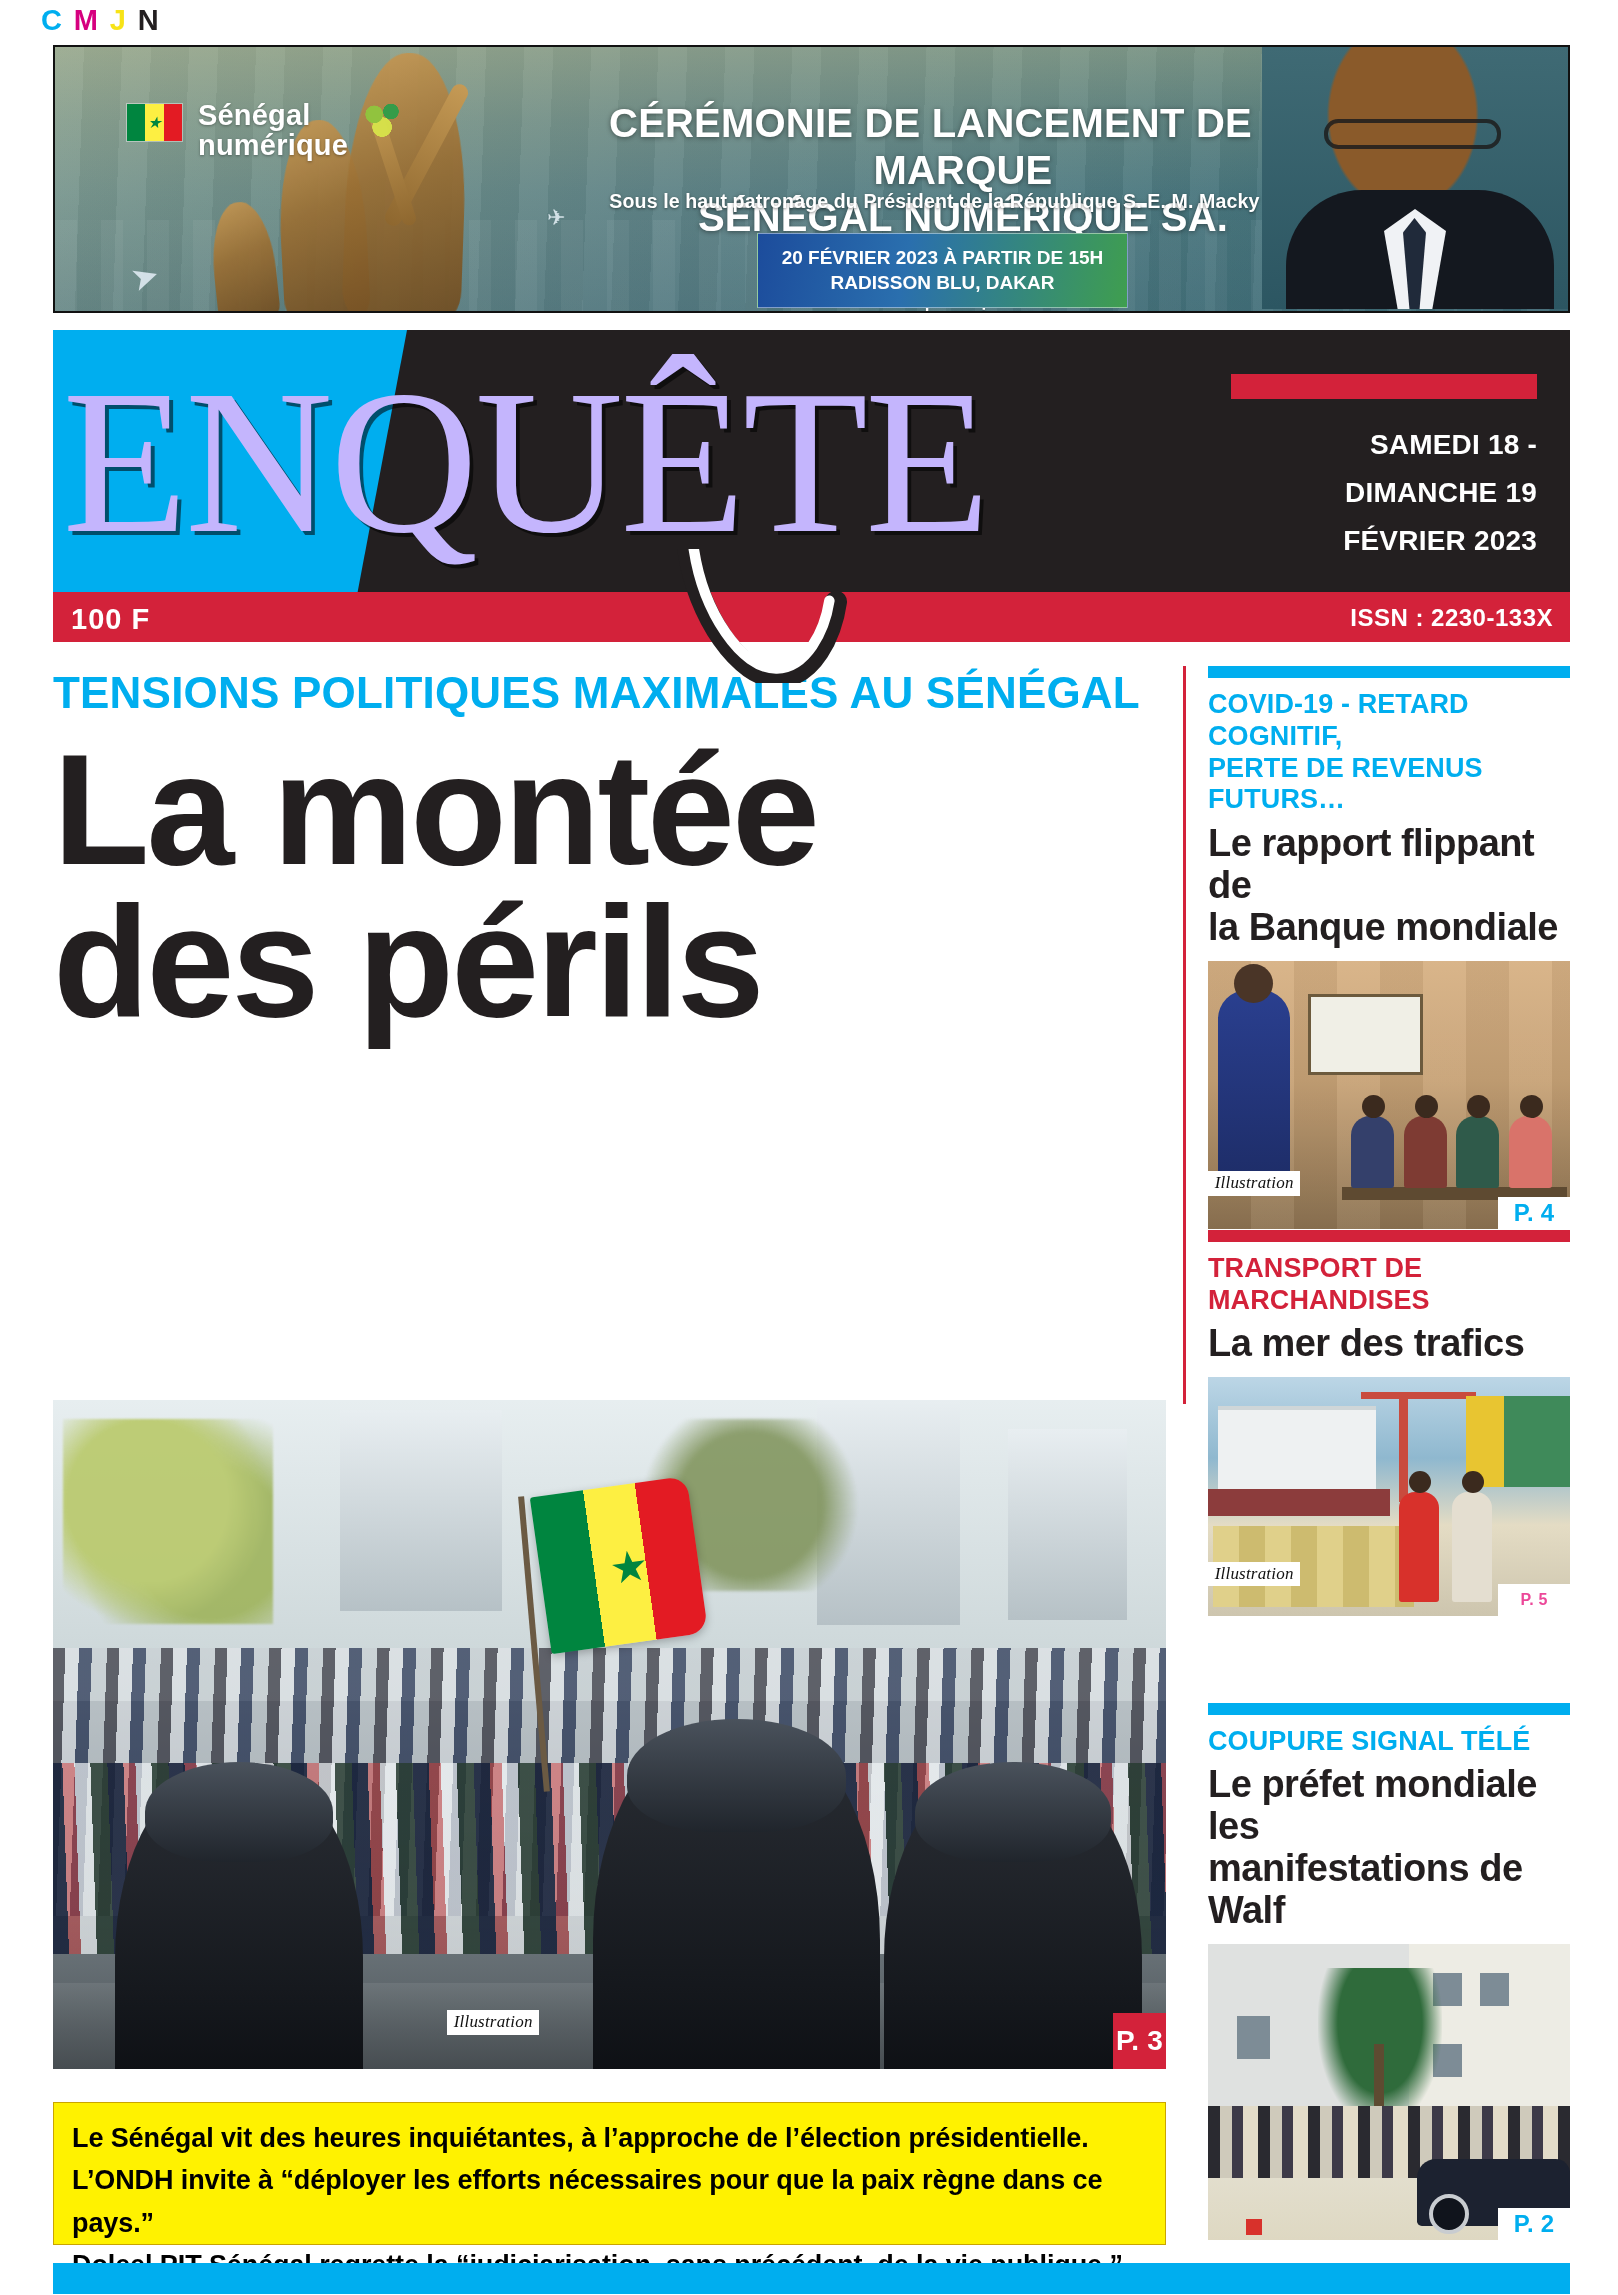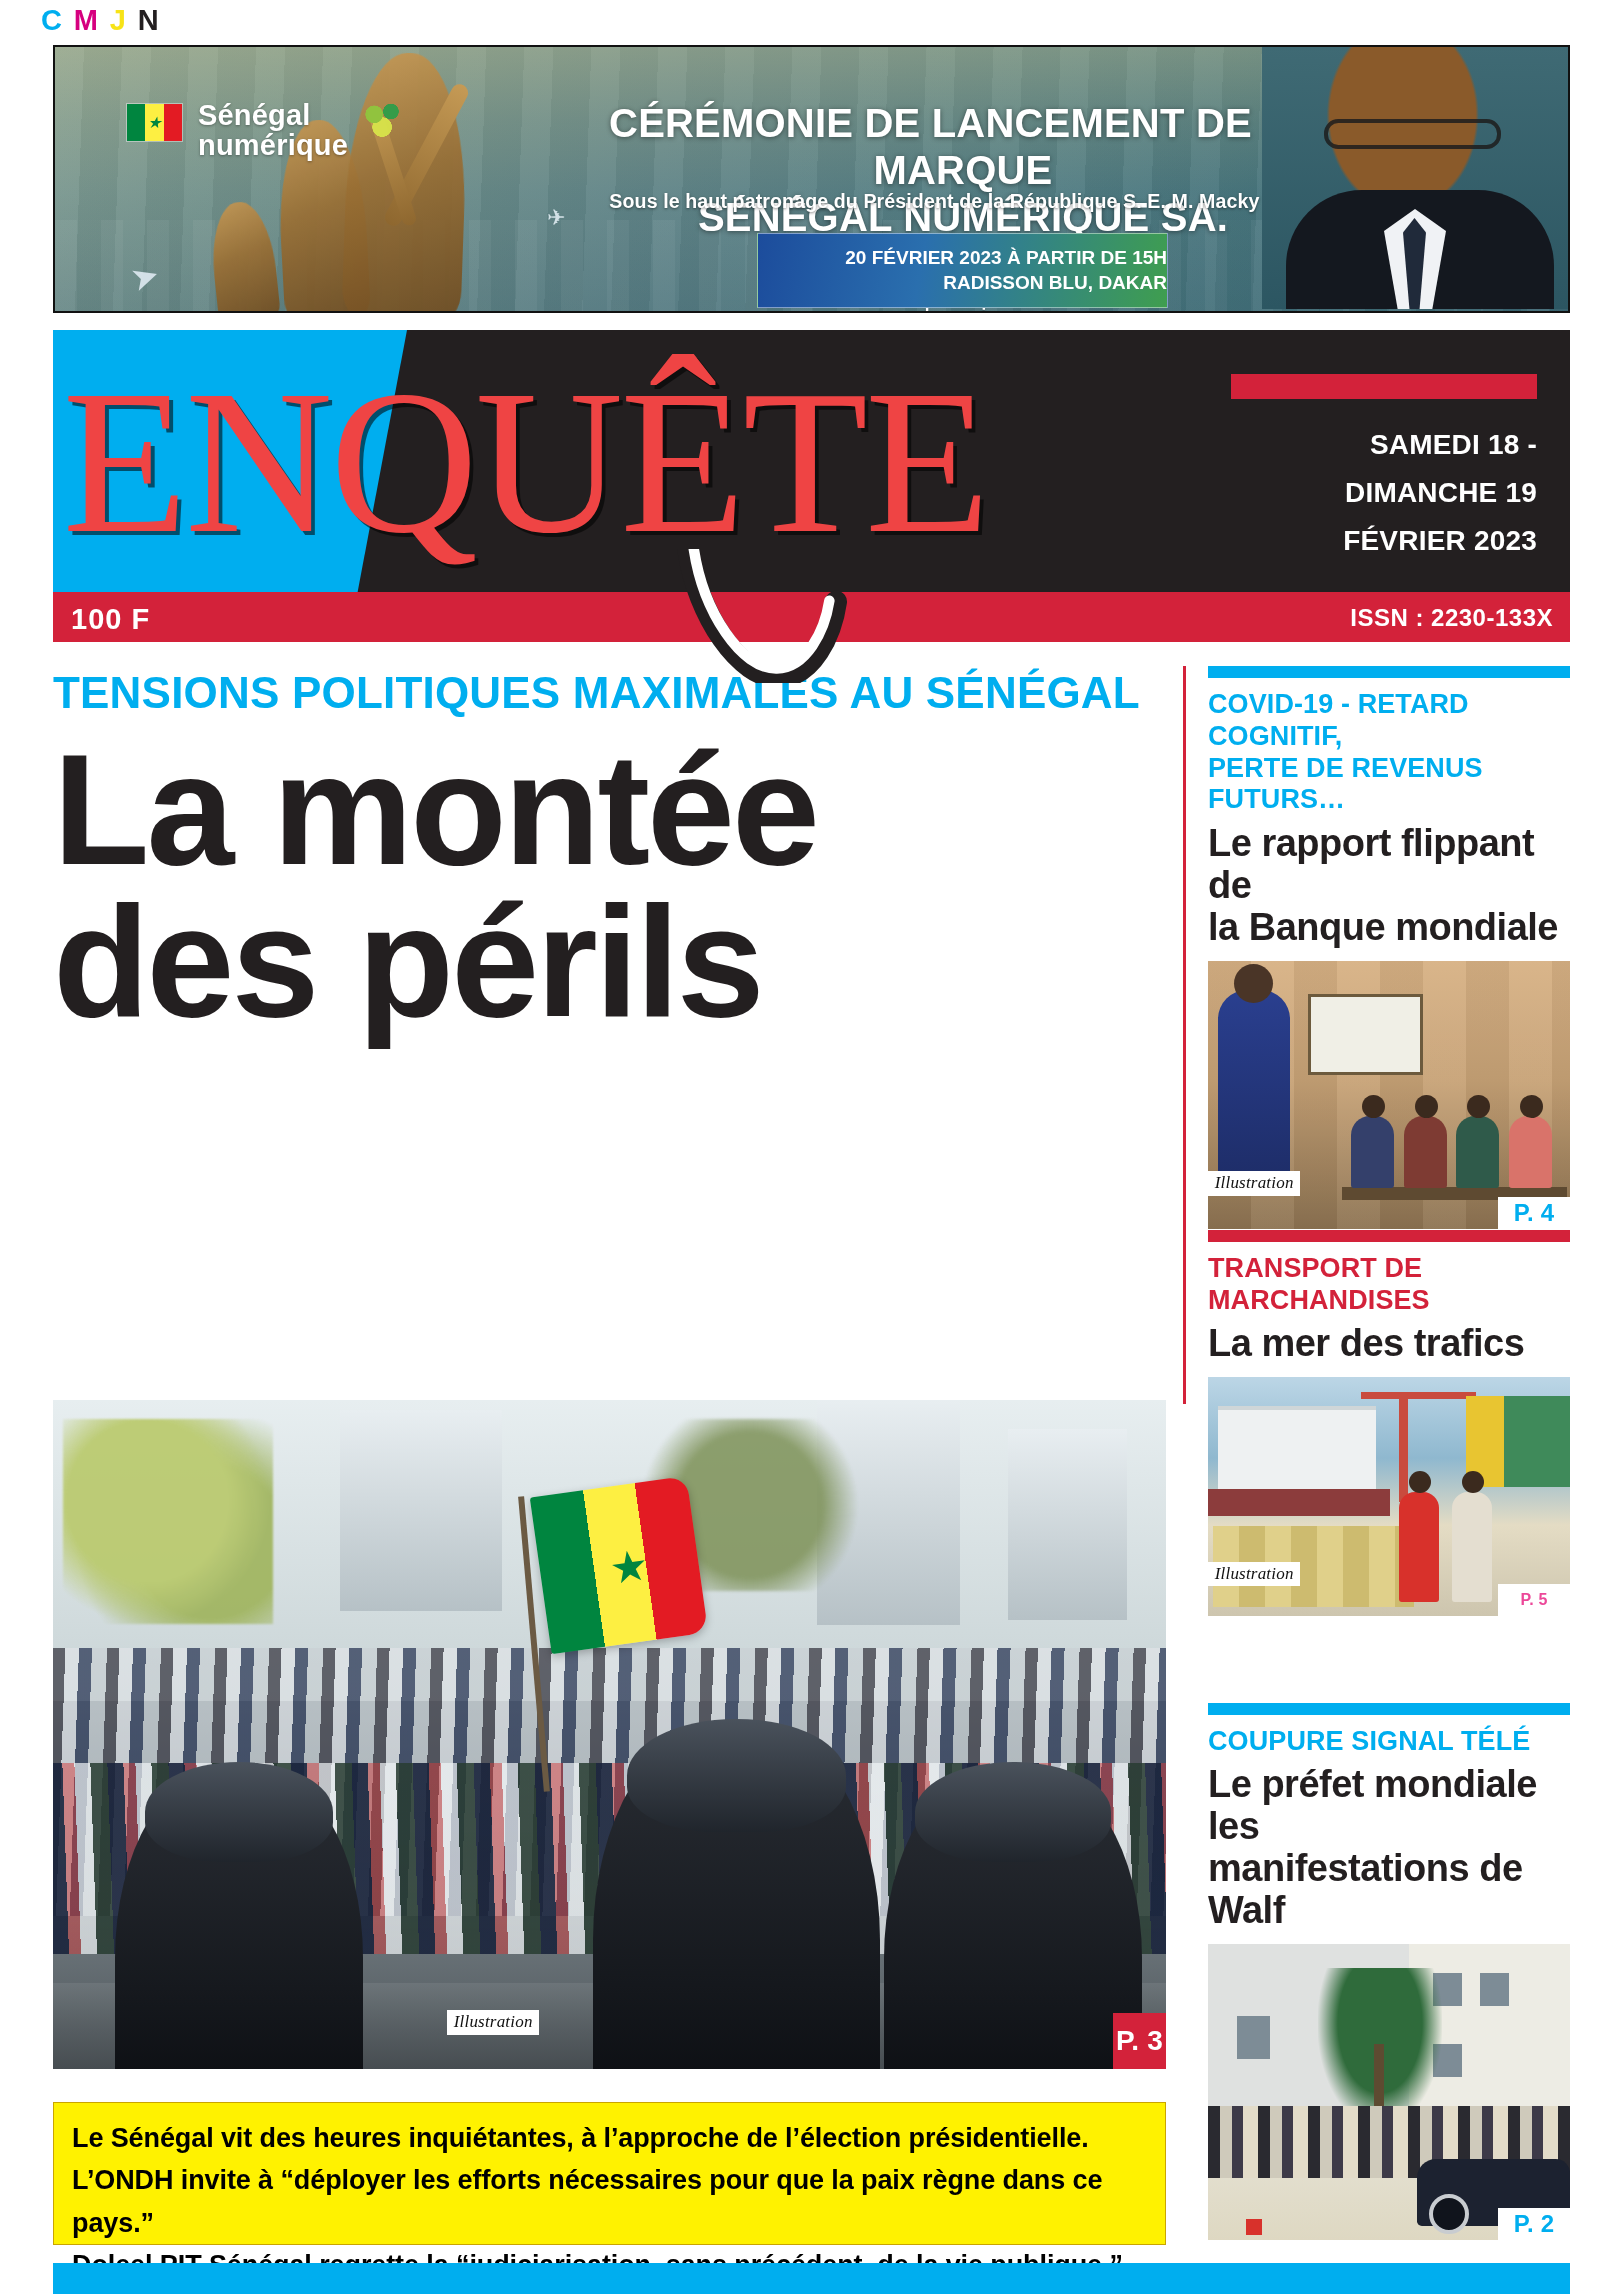--- a/index.html
+++ b/index.html
@@ -62,22 +62,22 @@
       radial-gradient(circle at 30% 35%, #8fc63d 0 8.6px, transparent 9px),
       radial-gradient(circle at 68% 28%, #2e9e4a 0 7.6px, transparent 8px),
       radial-gradient(circle at 48% 66%, #d8e44a 0 9.6px, transparent 10px);
     opacity:.95; }
 
   .ad-title{ position:absolute; left:502px; top:53px; width:812px; text-align:center; color:#fff;
      font-weight:800; font-size:40px; line-height:1.18; letter-spacing:0.2px;
      text-shadow:0 1.4px 4.8px rgba(0,0,0,.45); }
   .ad-sub{ position:absolute; left:502px; top:143px; width:812px; text-align:center; color:#fff;
      font-size:19.6px; font-weight:600; letter-spacing:0.1px; text-shadow:0 1px 2.9px rgba(0,0,0,.5); }
-  .ad-datebox{ position:absolute; left:702px; top:186px; width:411px; padding:10.5px 0 11.5px;
-     text-align:right; color:#fff; font-weight:700; font-size:19px; line-height:1.35;
+  .ad-datebox{ position:absolute; left:702px; top:186px; width:371px; padding:10.5px 0 11.5px;
+     text-align:center; color:#fff; font-weight:700; font-size:19px; line-height:1.35;
      background:linear-gradient(100deg,#1c4c9c 0%,#2a6fae 40%,#3f9e4f 100%);
      border:1.4px solid rgba(255,255,255,.45); }
   .ad-url{ position:absolute; left:502px; top:258px; width:812px; text-align:center; color:#fff; font-size:17px; font-weight:600;
      text-shadow:0 1px 2.4px rgba(0,0,0,.5); }
   .ad-drone{ position:absolute; left:1311px; top:55px; width:57px; height:57px; color:#eaf5fb; font-size:44px; line-height:1; opacity:.9;}
   .ad-drone2{ position:absolute; left:492px; top:158px; width:29px; height:29px; color:#e7f2f8; font-size:22px; opacity:.85;}
   .ad-plane{ position:absolute; left:76px; top:210px; color:#dfeaf2; font-size:33px; transform:rotate(-18deg); opacity:.9;}
   .ad-person{ position:absolute; right:0; top:0; width:306px; height:262px;
     background:
       radial-gradient(ellipse 76px 96px at 46% 26%, #8a5a2a 0 96%, transparent 100%),
@@ -88,21 +88,21 @@
   .ad-person .tie{ position:absolute; left:141px; bottom:0; width:23px; height:91px; background:#202a3a; clip-path:polygon(50% 0,100% 16%,72% 100%,28% 100%,0 16%); }
   .ad-person .glasses{ position:absolute; left:62px; top:72px; width:177px; height:30px; border:4.3px solid #1d1d1d; border-radius:14.3px; opacity:.85; }
 
   
   .masthead{ position:absolute; left:53px; top:330px; width:1517px; height:263px; background:#231F20; }
   .mh-blue{ position:absolute; left:0; top:0; width:354px; height:263px; background:#00AEEF;
      clip-path:polygon(0 0, 100% 0, 86% 100%, 0 100%); }
   .mh-logo{ position:absolute; left:9.6px; top:29px; width:1204px; height:225px; }
   .mh-logo .word{
      font-family:"Liberation Serif", serif;
-     font-size:205px; line-height:1; color:#ef4444; letter-spacing:-2.9px;
+     font-size:205px; line-height:1; color:#c4b5fd; letter-spacing:-2.9px;
      font-weight:400; white-space:nowrap;
      text-shadow:3.8px 3.8px 0 rgba(0,0,0,.55);
   }
   .mh-redbar{ position:absolute; right:33px; top:44px; width:306px; height:25px; background:#D3223A; }
   .mh-info{ position:absolute; right:33px; top:91px; width:325px; text-align:right; color:#fff;
      font-weight:700; font-size:28px; line-height:1.72; letter-spacing:0.2px; }
 
   .price-bar{ position:absolute; left:53px; top:592px; width:1517px; height:50px; background:#D3223A; }
   .price-bar .price{ position:absolute; left:18px; top:10.5px; color:#fff; font-weight:800; font-size:29px; letter-spacing:1px; }
   .price-bar .issn{ position:absolute; right:17px; top:12.4px; color:#fff; font-weight:700; font-size:24px; letter-spacing:0.5px; }

